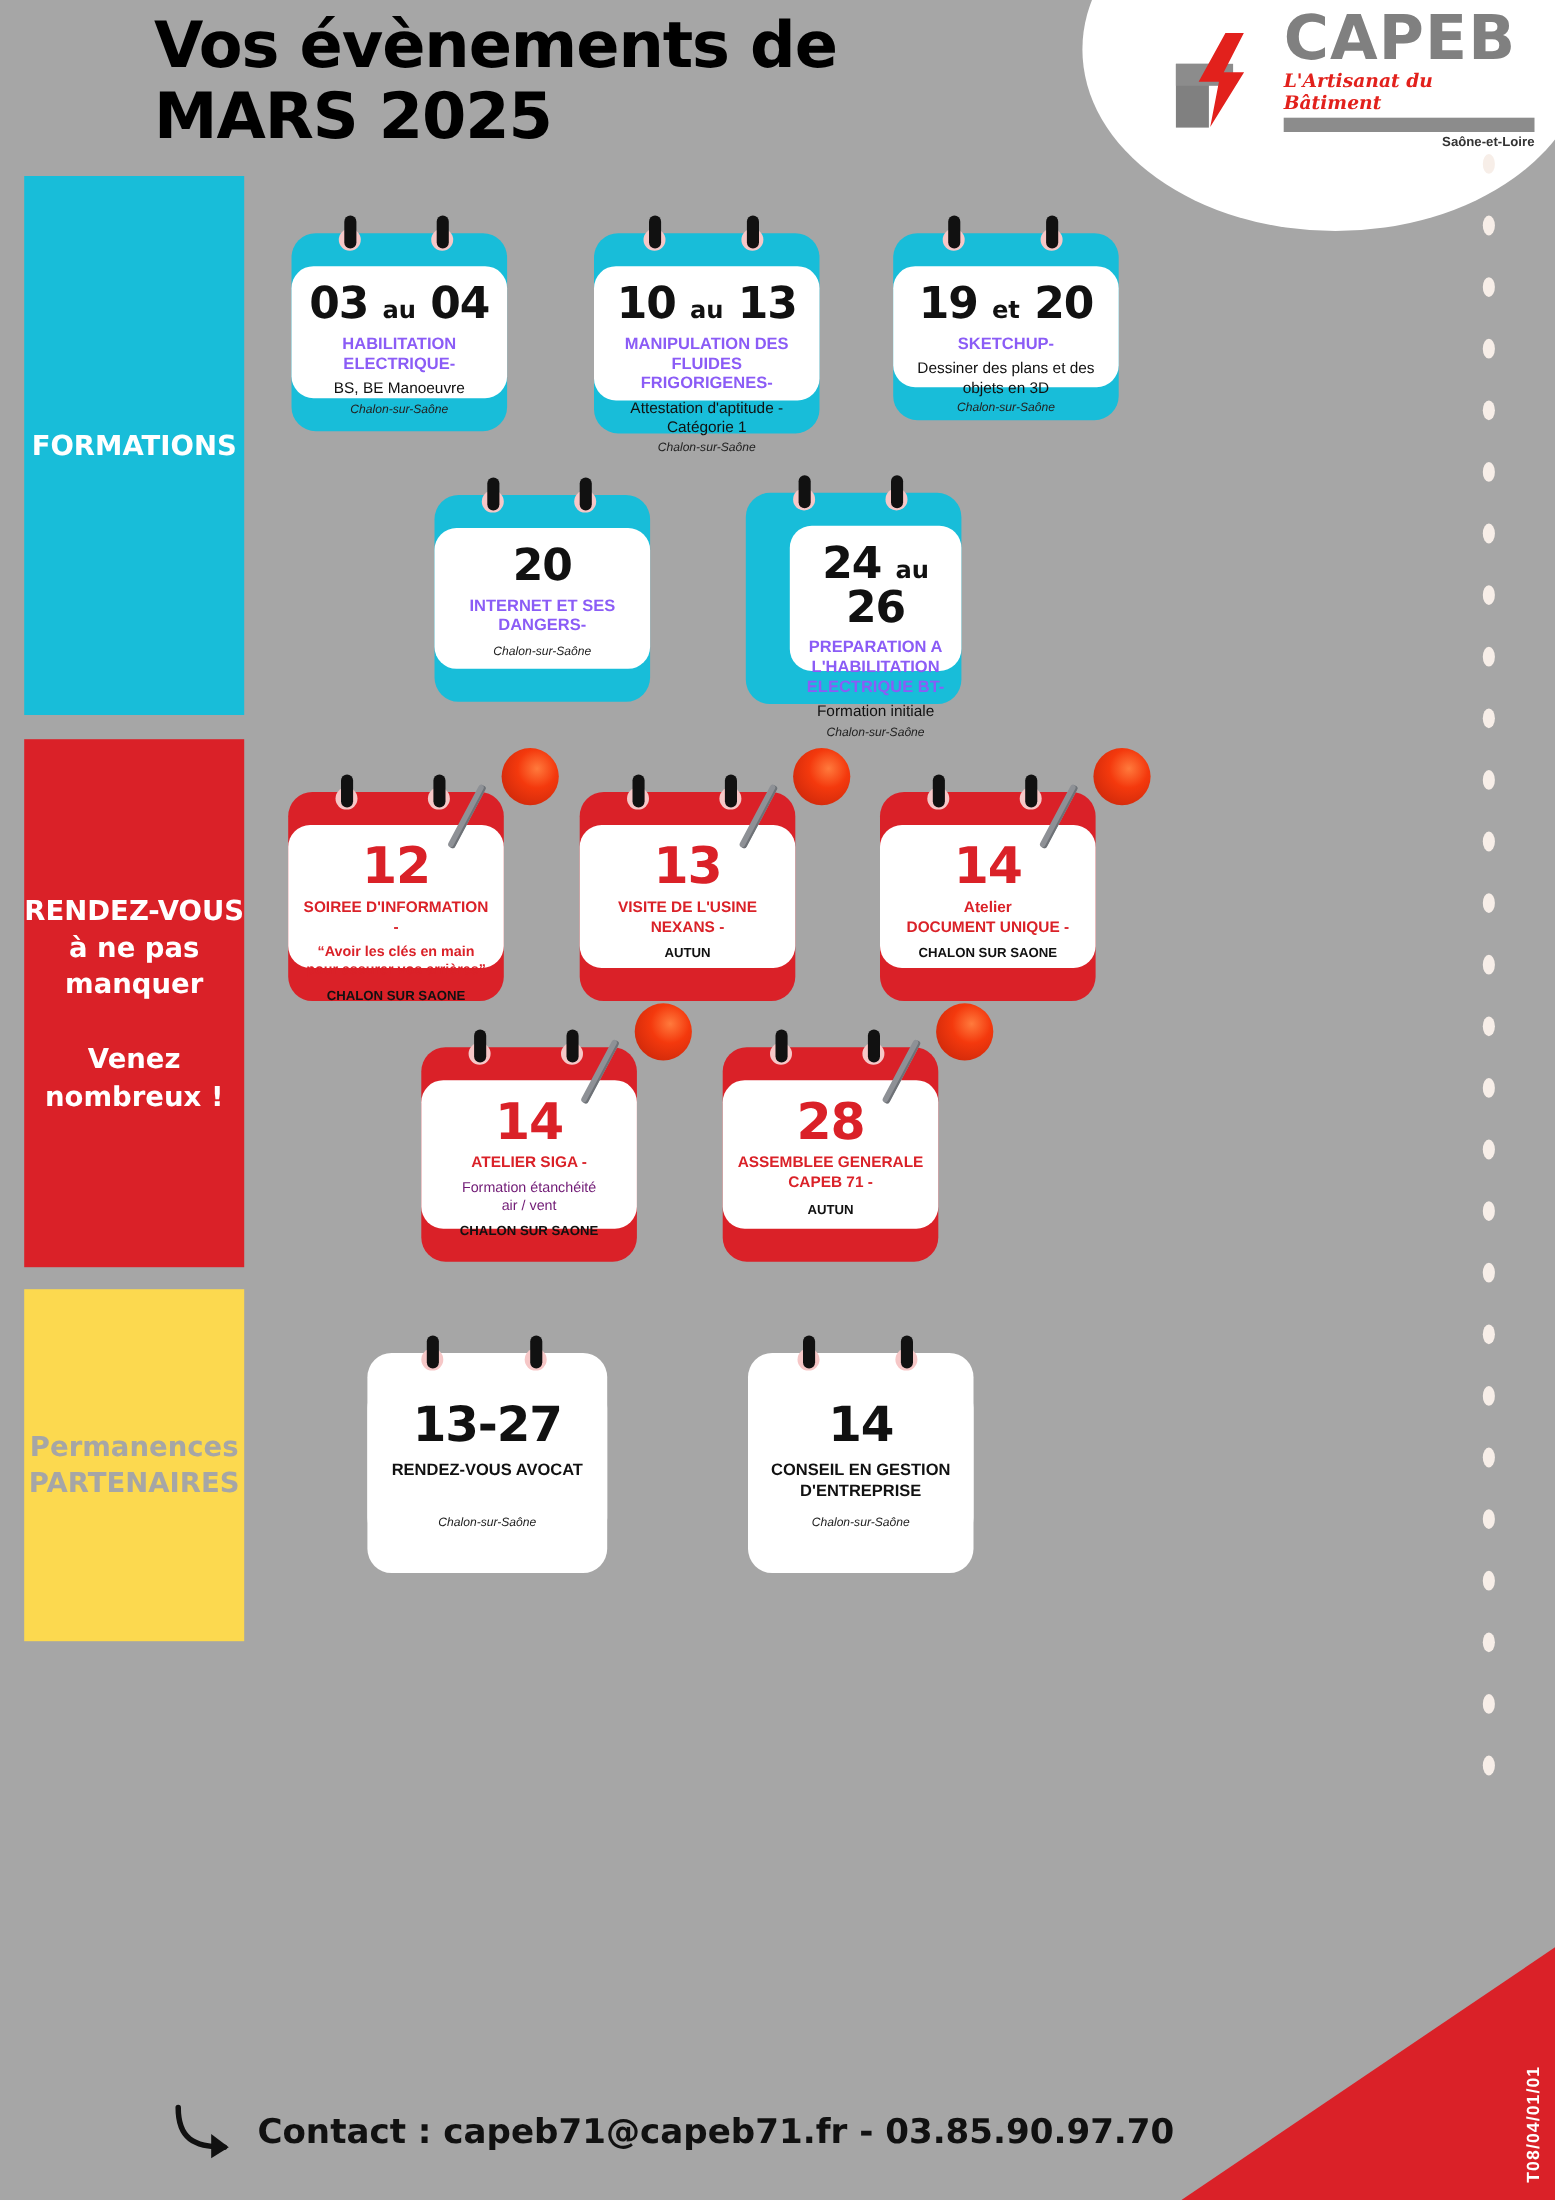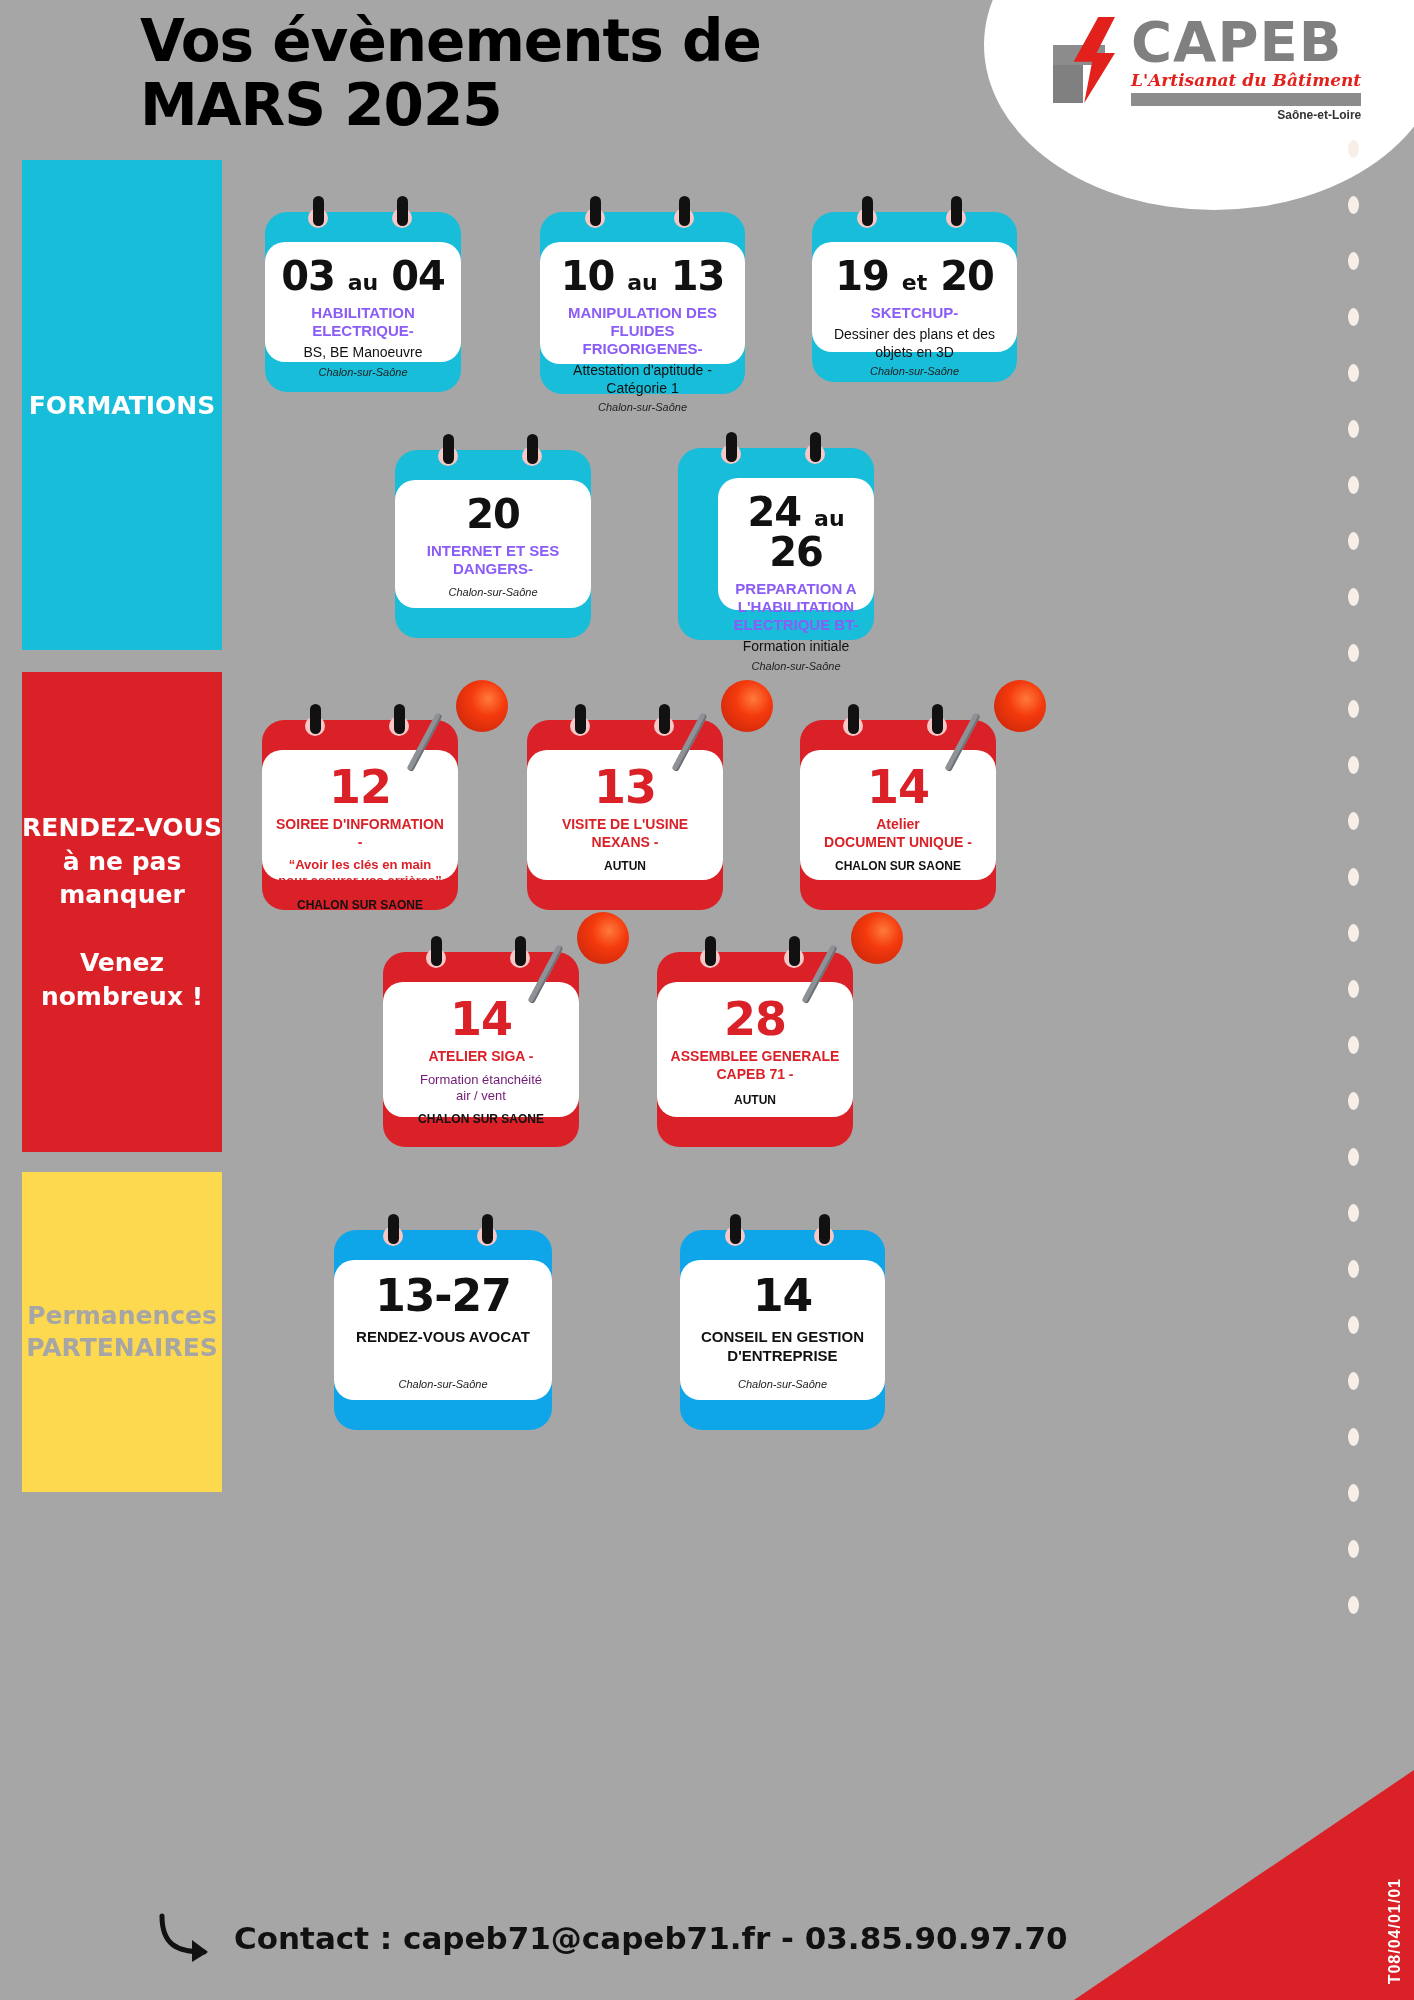--- a/index.html
+++ b/index.html
@@ -13,23 +13,23 @@
 
   
   #header { position:absolute; left:0; top:0; width:1414px; height:200px; }
   #logo-blob {
     position:absolute; right:-30px; top:-120px;
     width:460px; height:330px;
     background:#ffffff;
     border-radius:50%;
   }
   #logo-wrap {
-    position:absolute; right:35px; top:15px;
+    position:absolute; right:19px; top:15px;
     width:330px; height:115px;
-    display:flex; 
+    display:flex; align-items:center;gap:20px;
   }
   .logo-mark { position:relative; width:74px; height:90px; flex:0 0 74px; }
   .logo-mark .lm-gray {
     position:absolute; left:4px; top:30px; width:30px; height:58px;
     background:#808080;
   }
   .logo-mark .lm-gray2 {
     position:absolute; left:4px; top:30px; width:52px; height:20px;
     background:#8c8c8c;
   }
@@ -135,21 +135,21 @@
 
   
   .cal.red { background:#da2128; }
   .cal.red .daynum { font-size:46px; color:#da2128; margin-bottom:6px; }
   .cal.red .title { font-size:14px; color:#da2128; line-height:1.25; }
   .cal.red .sub { font-size:13px; color:#da2128; font-weight:bold; margin-top:6px; }
   .cal.red .sub.plain { font-weight:normal; color:#701a75; }
   .cal.red .place { font-size:12px; color:#111; font-weight:bold; font-style:normal; margin-top:auto; padding-top:8px; }
 
   
-  .cal.yellow { background:#0ea5e9; }
+  .cal.yellow { background:#ffffff; }
   .cal.yellow .daynum { font-size:44px; color:#111; margin-bottom:10px; }
   .cal.yellow .title { font-size:15px; color:#111; line-height:1.25; }
   .cal.yellow .place { font-size:11px; color:#222; margin-top:auto; padding-top:10px; }
 
   
   .pin { position:absolute; width:92px; height:96px; pointer-events:none; }
   .pin .needle {
     position:absolute; left:14px; top:34px;
     width:7px; height:64px; background:#8e9196;
     border-radius:3px;

